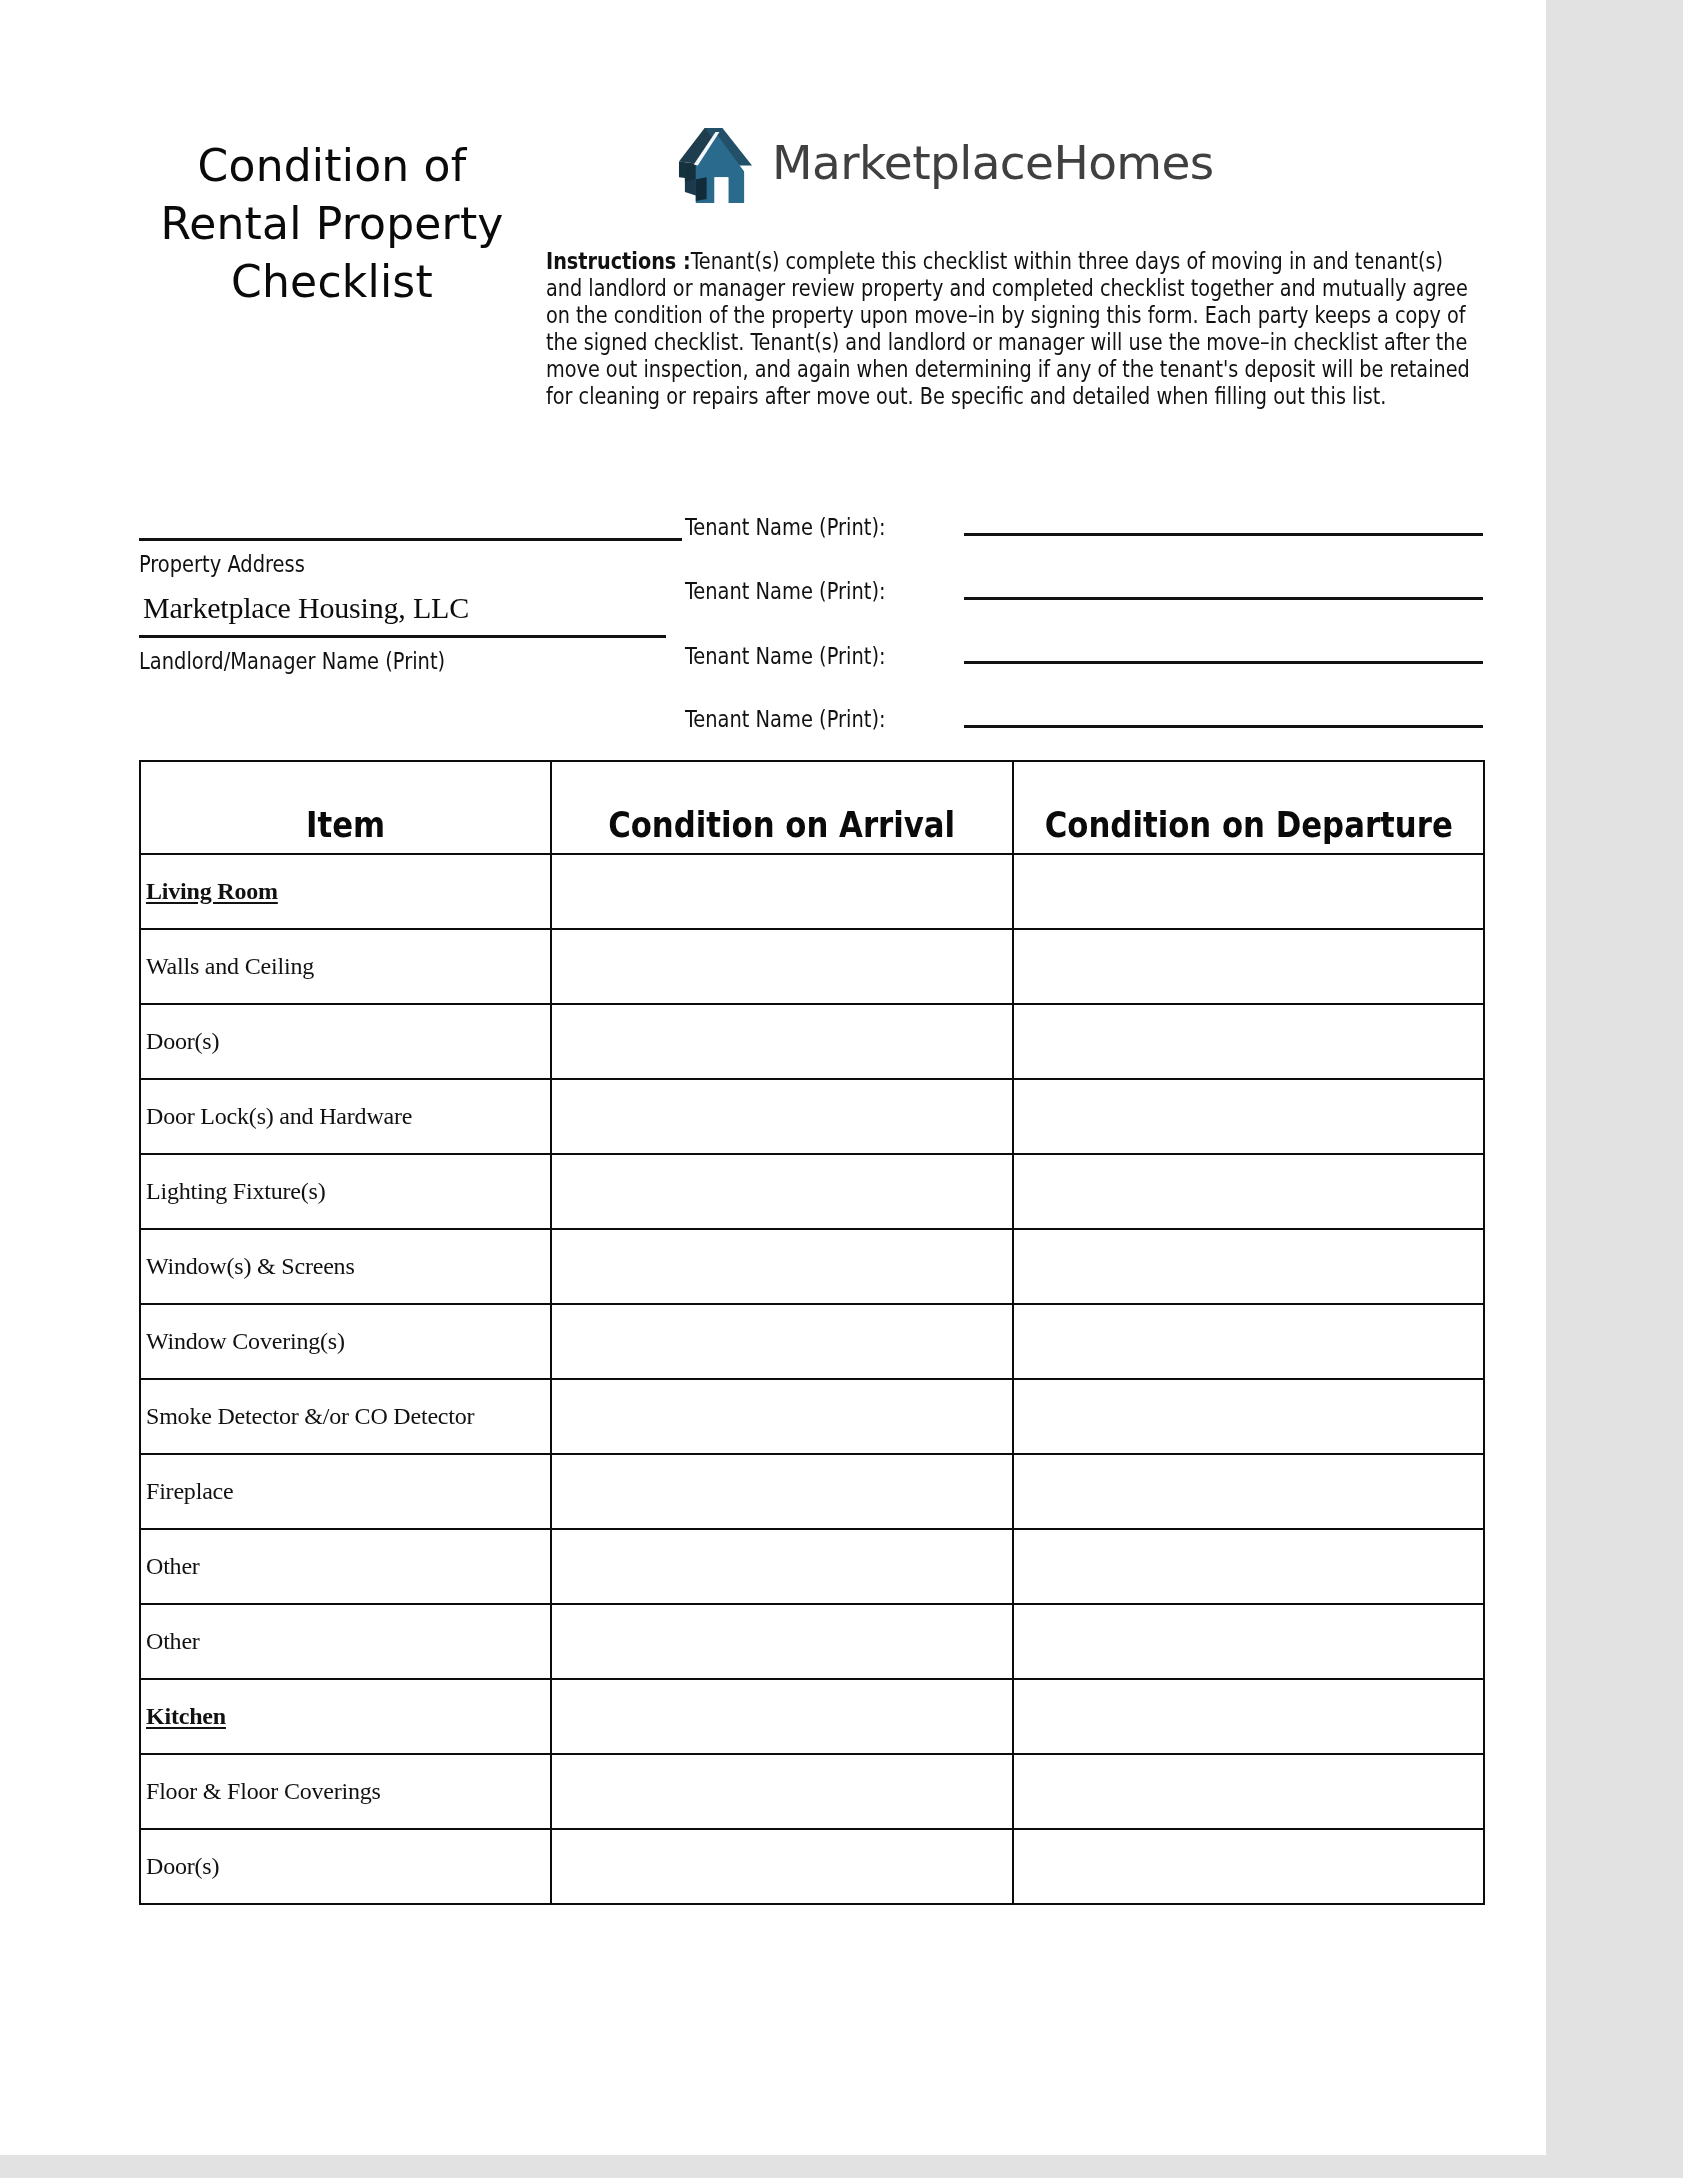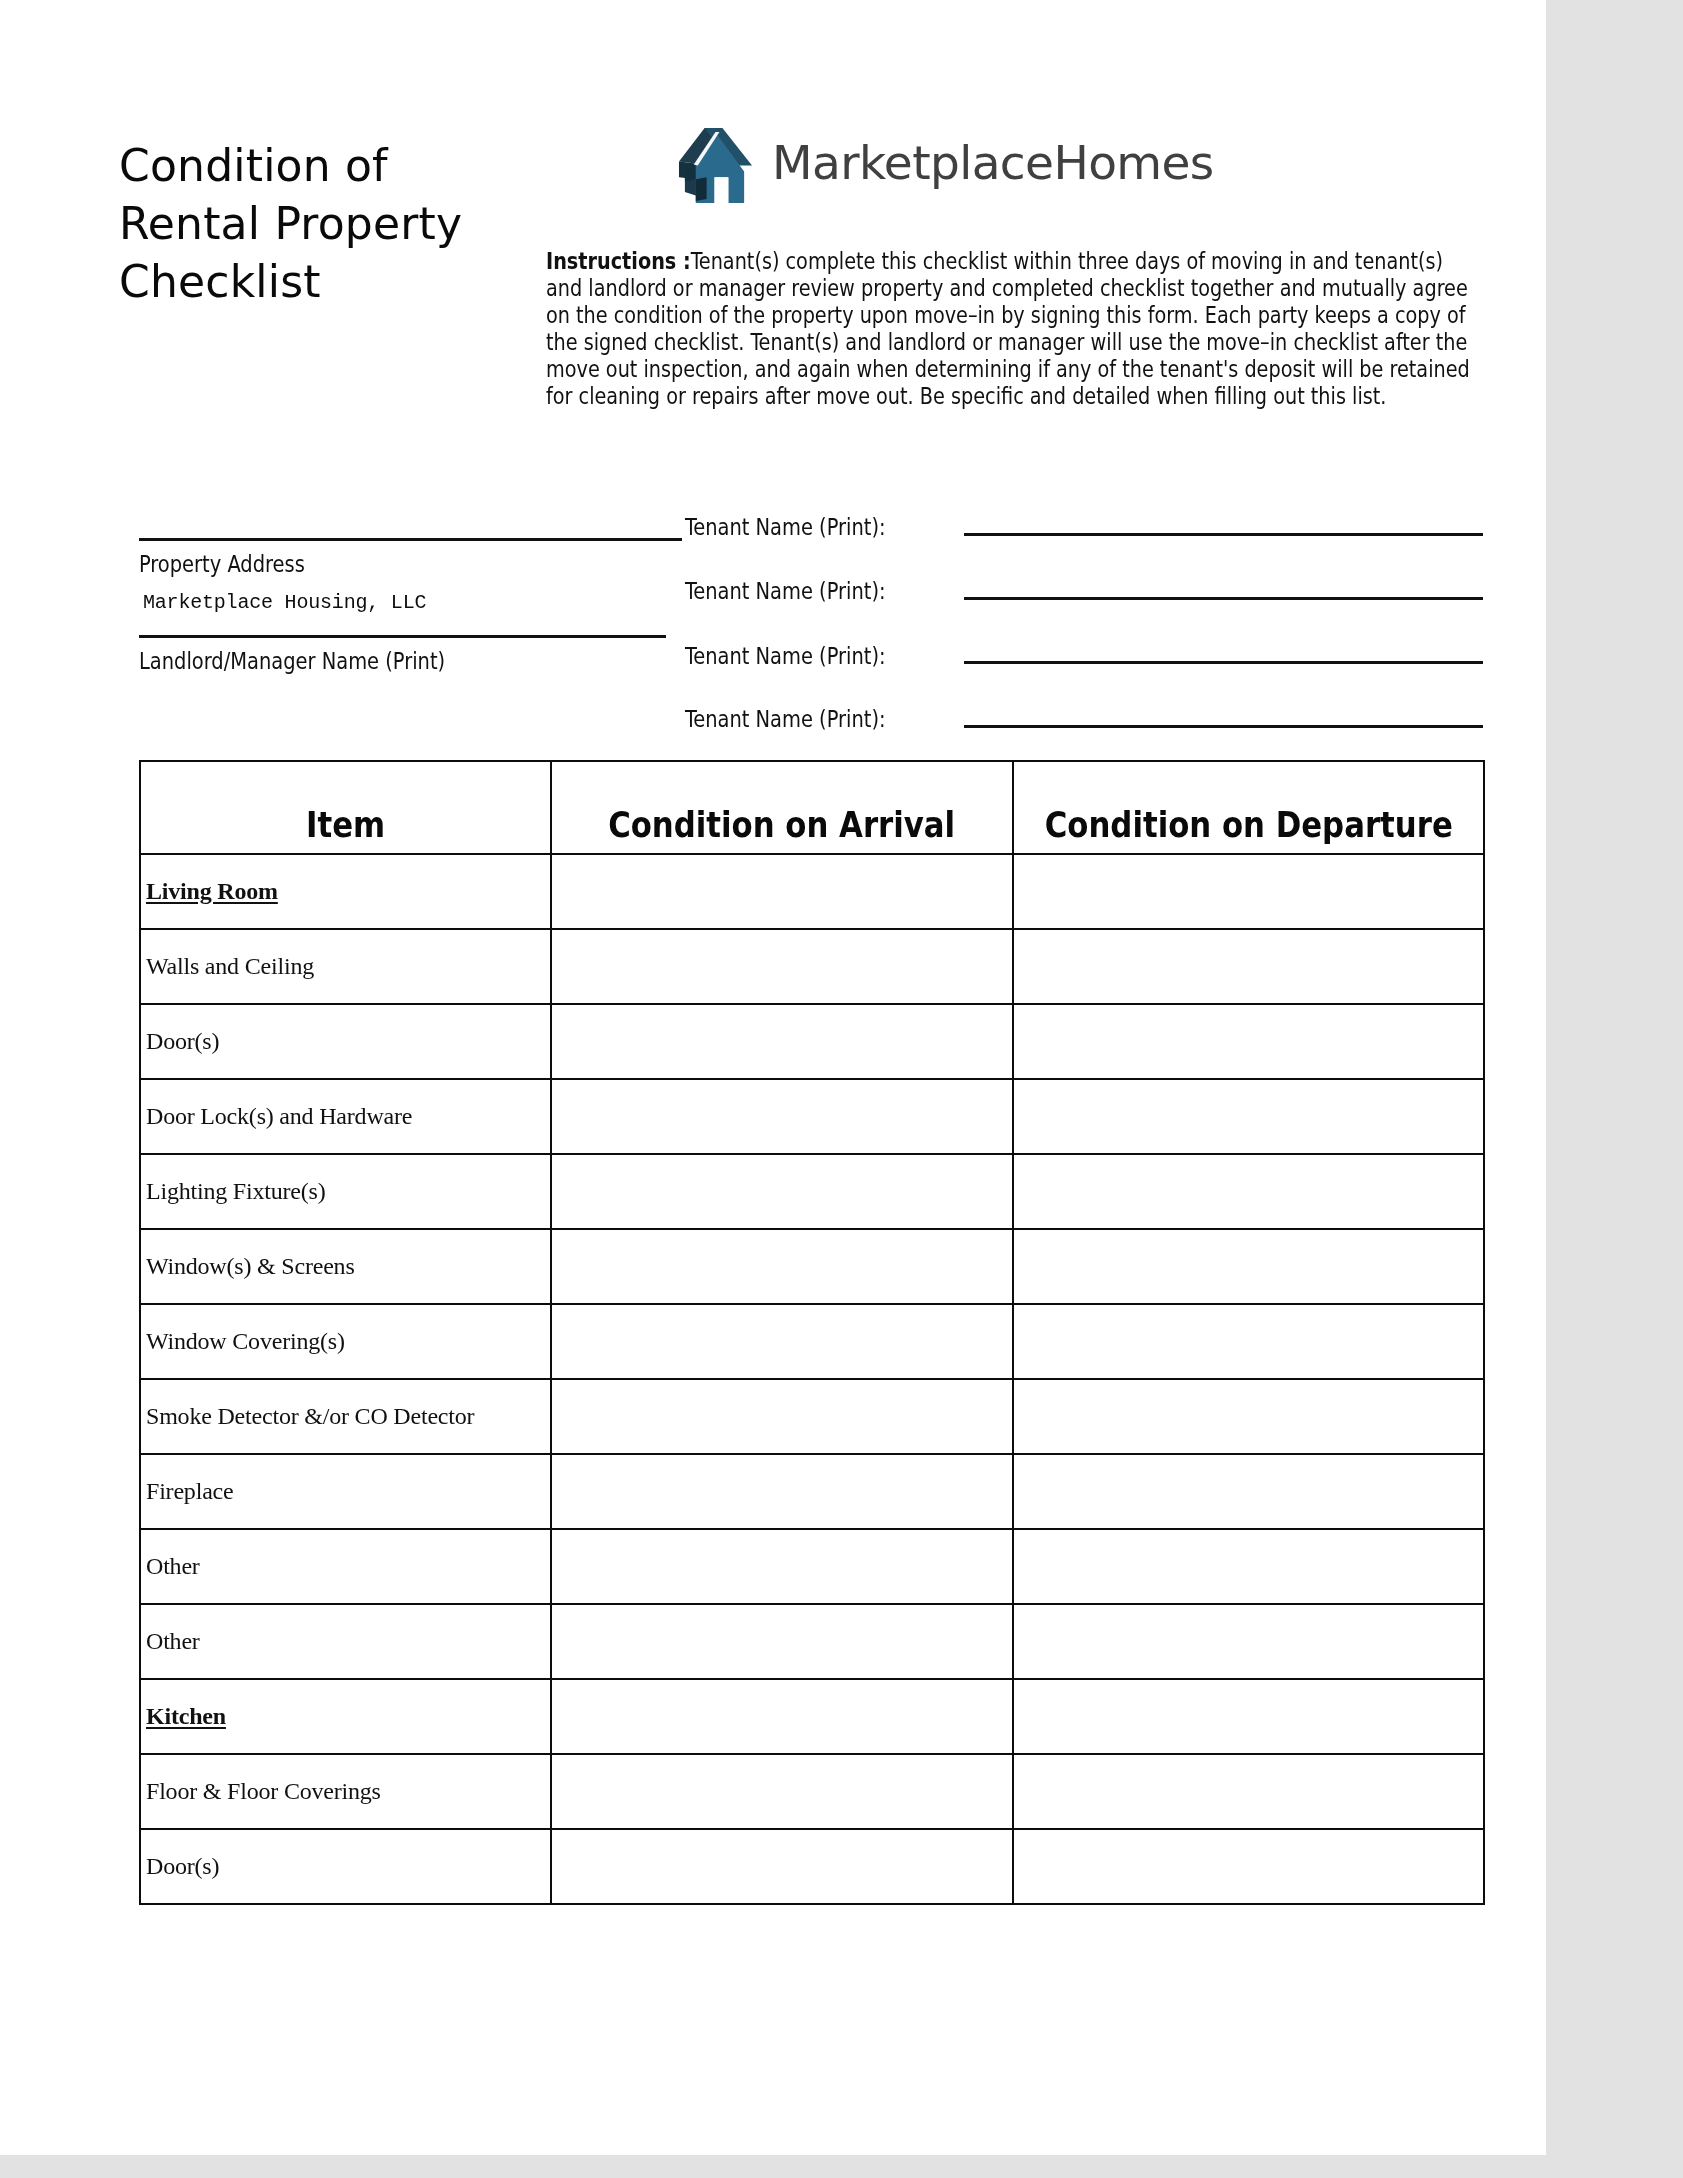--- a/index.html
+++ b/index.html
@@ -33,21 +33,21 @@
     top: 0;
     width: 1546px;
     height: 495px;
   }
 
   #doc-title {
     position: absolute;
     left: 119px;
     top: 137px;
     width: 426px;
-    text-align: left;
+    text-align: center;
     font-family: "DejaVu Sans", sans-serif;
     font-weight: 400;
     font-size: 44px;
     line-height: 58px;
     color: #0a0a0a;
     letter-spacing: 0.2px;
   }
   #doc-title .tl { display: block; white-space: nowrap; }
 
   
@@ -106,22 +106,22 @@
     position: absolute;
     font-family: "DejaVu Sans Condensed", "Liberation Sans Narrow", "DejaVu Sans", sans-serif;
     font-size: 23px;
     color: #111111;
     white-space: nowrap;
     transform: scaleX(0.94);
     transform-origin: 0 0;
   }
   .field-value {
     position: absolute;
-    font-family: Liberation Mono, monospace;
-    font-size: 20px;
+    font-family: Liberation Serif, serif;
+    font-size: 30px;
     color: #0d0d0d;
     white-space: nowrap;
     letter-spacing: -0.2px;
   }
   .tenant-label {
     position: absolute;
     font-family: "DejaVu Sans Condensed", "Liberation Sans Narrow", "DejaVu Sans", sans-serif;
     font-size: 23px;
     color: #111111;
     white-space: nowrap;

